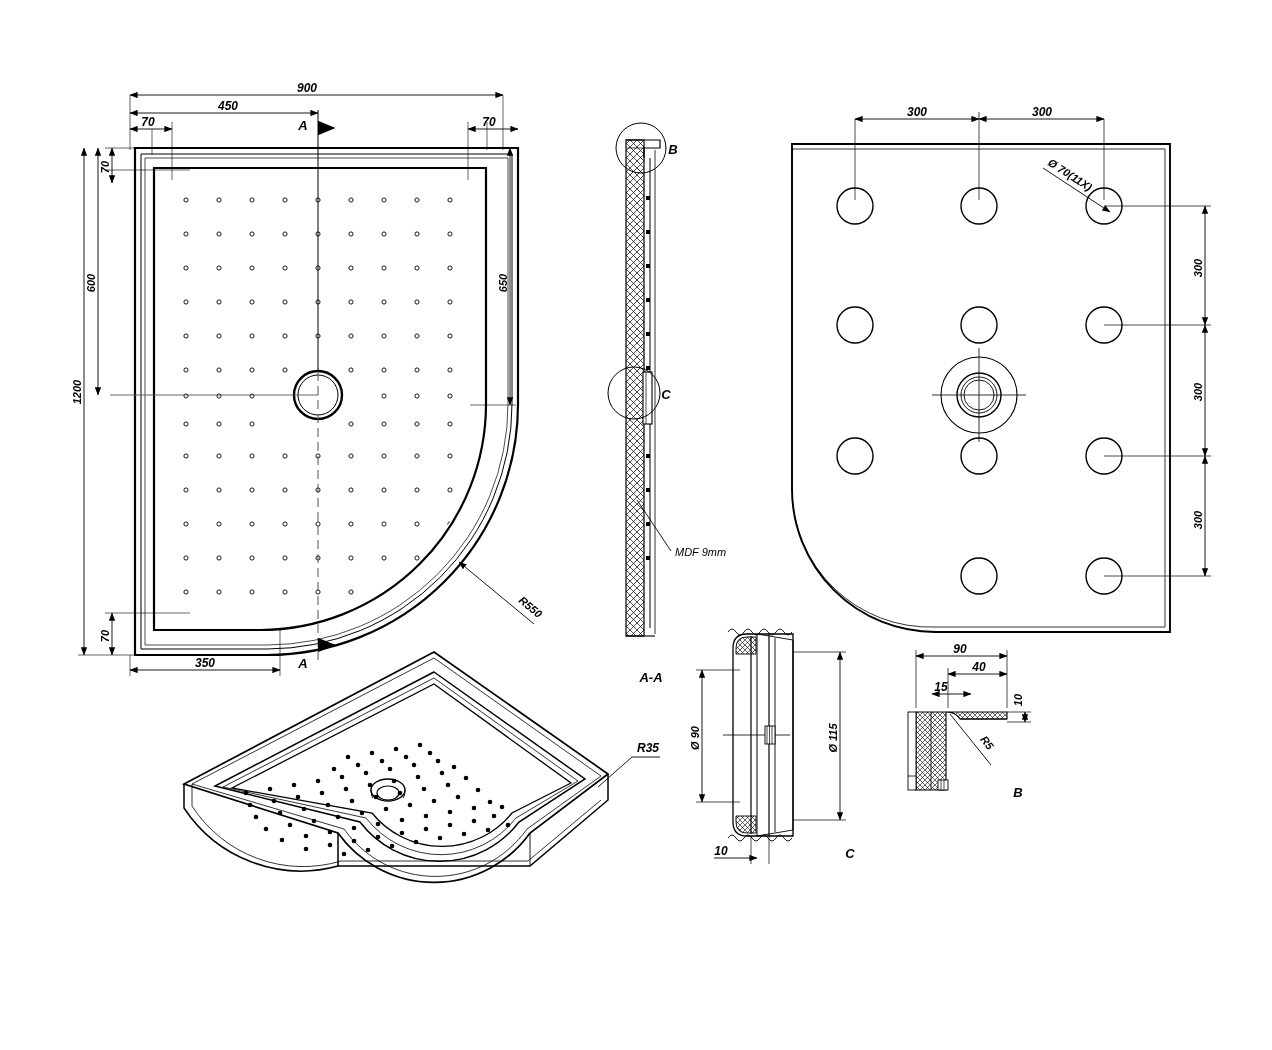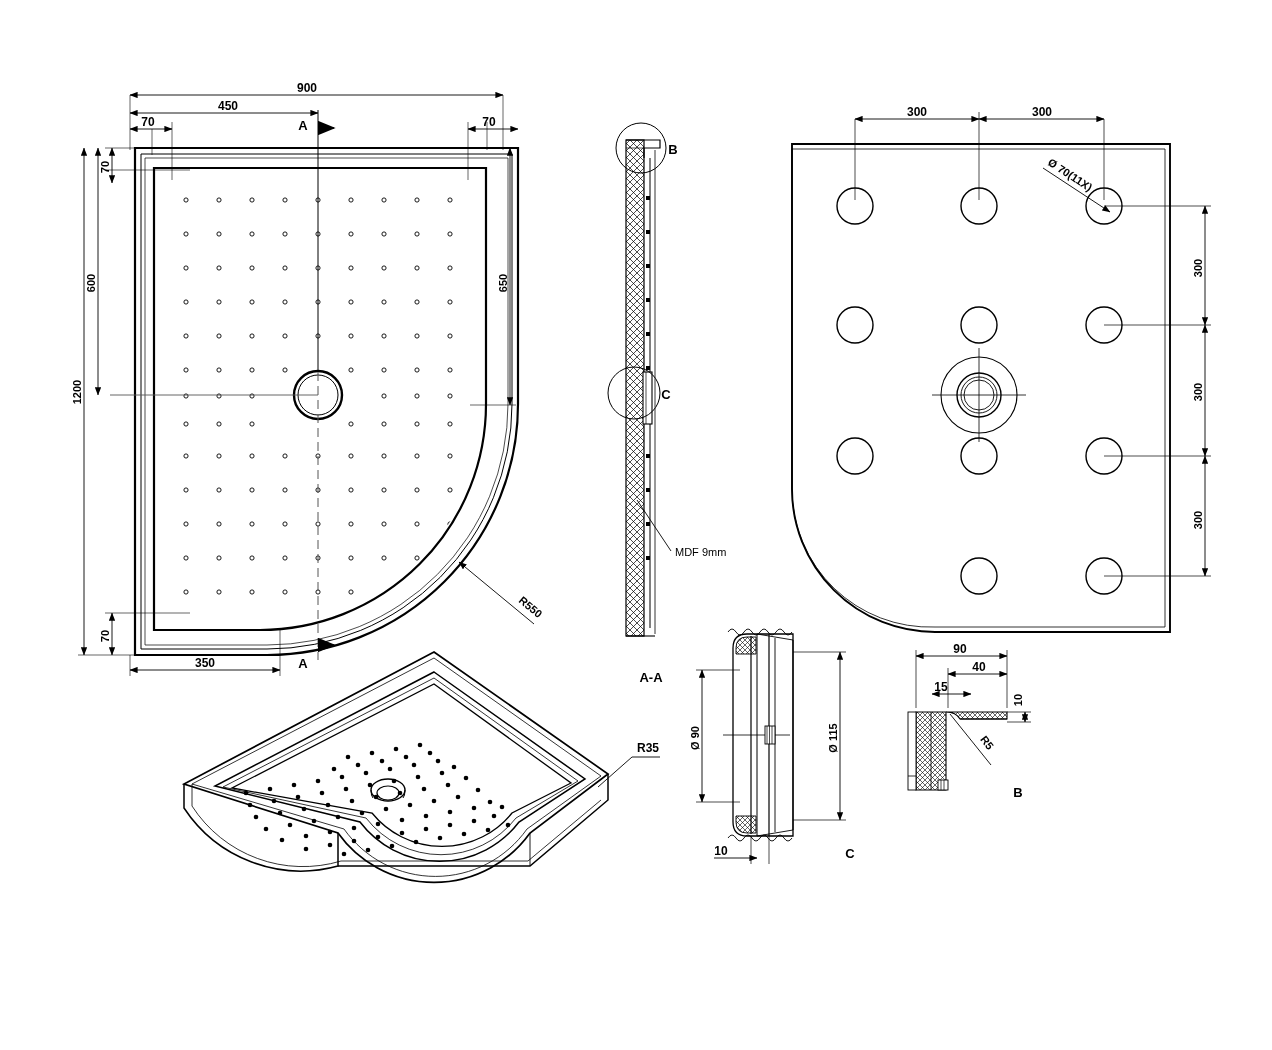--- a/index.html
+++ b/index.html
@@ -1,19 +1,19 @@
 <!DOCTYPE html>
 <html><head>
 <meta charset="utf-8">
 <title>Shower Tray Technical Drawing</title>
 <style>
   html,body{margin:0;padding:0;background:#ffffff;}
   body{width:1272px;height:1050px;position:relative;overflow:hidden;
        font-family:"Liberation Sans", sans-serif;}
-  #sheet{position:absolute;left:0;top:0;width:1272px;height:1050px;}
+  #sheet{position:absolute;left:0;top:0;width:1272px;height:1050px;font-style:italic;}
   svg{display:block;}
   .dimtxt{font-family:"Liberation Sans", sans-serif;font-size:11px;font-weight:bold;fill:#000;}
   .dimtxt-b{font-family:"Liberation Sans", sans-serif;font-size:12px;font-weight:bold;fill:#000;}
   .lbl{font-family:"Liberation Sans", sans-serif;font-size:13px;font-weight:bold;fill:#000;}
   .note{font-family:"Liberation Sans", sans-serif;font-size:11px;fill:#000;}
 </style>
 </head>
 <body>
 
 <div id="sheet">

